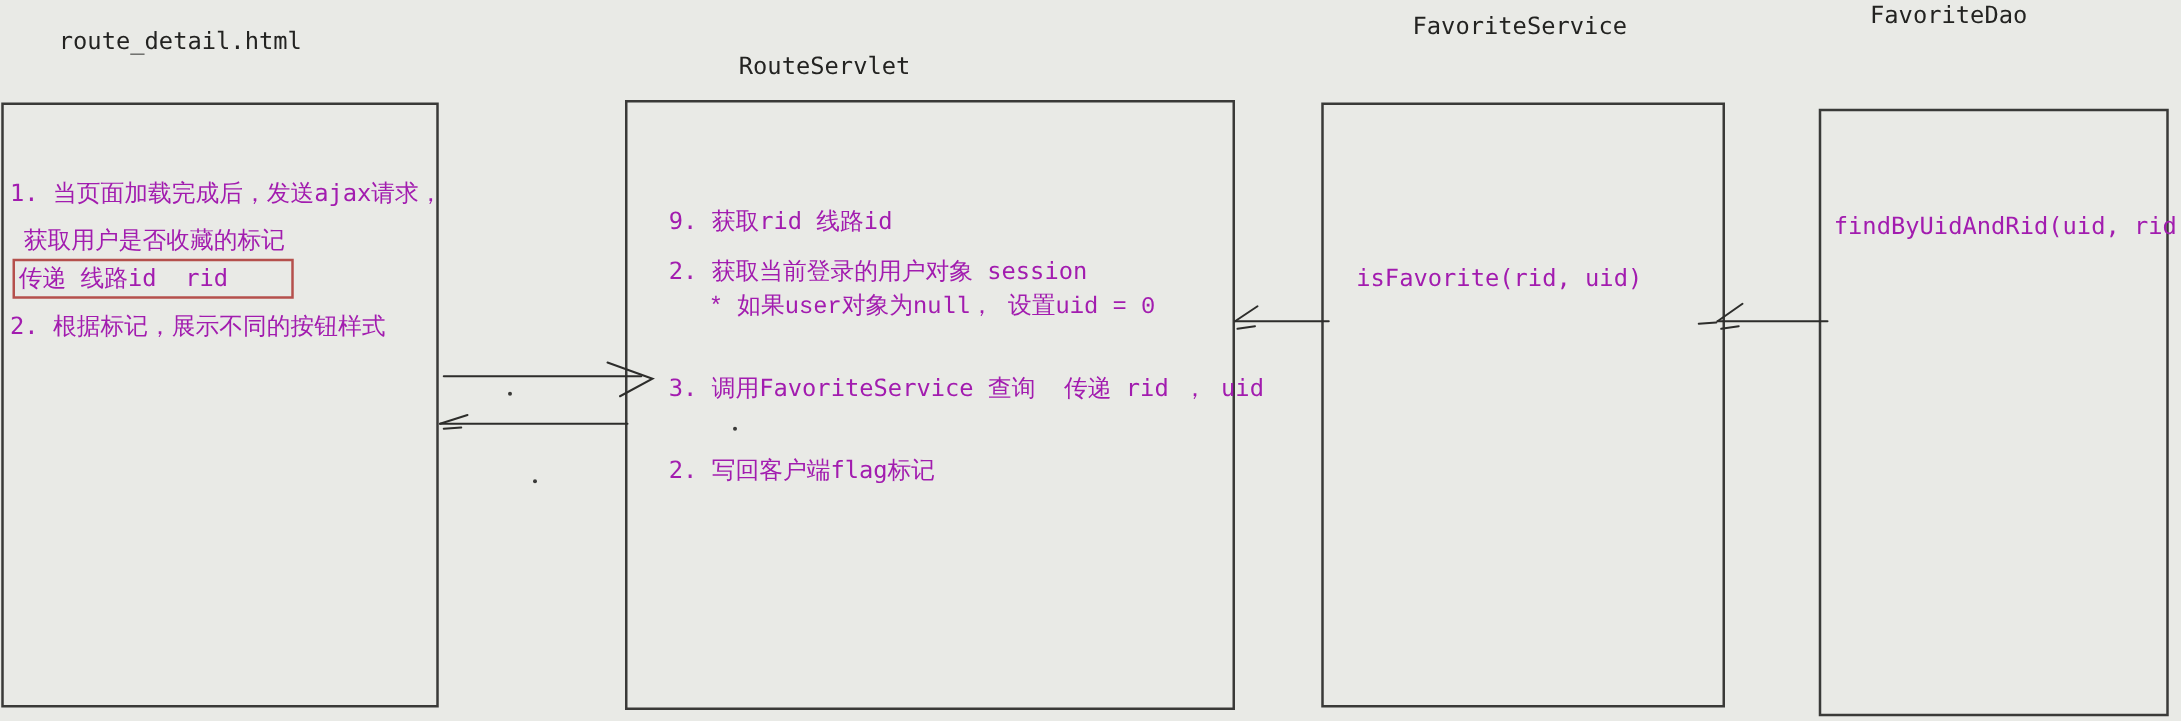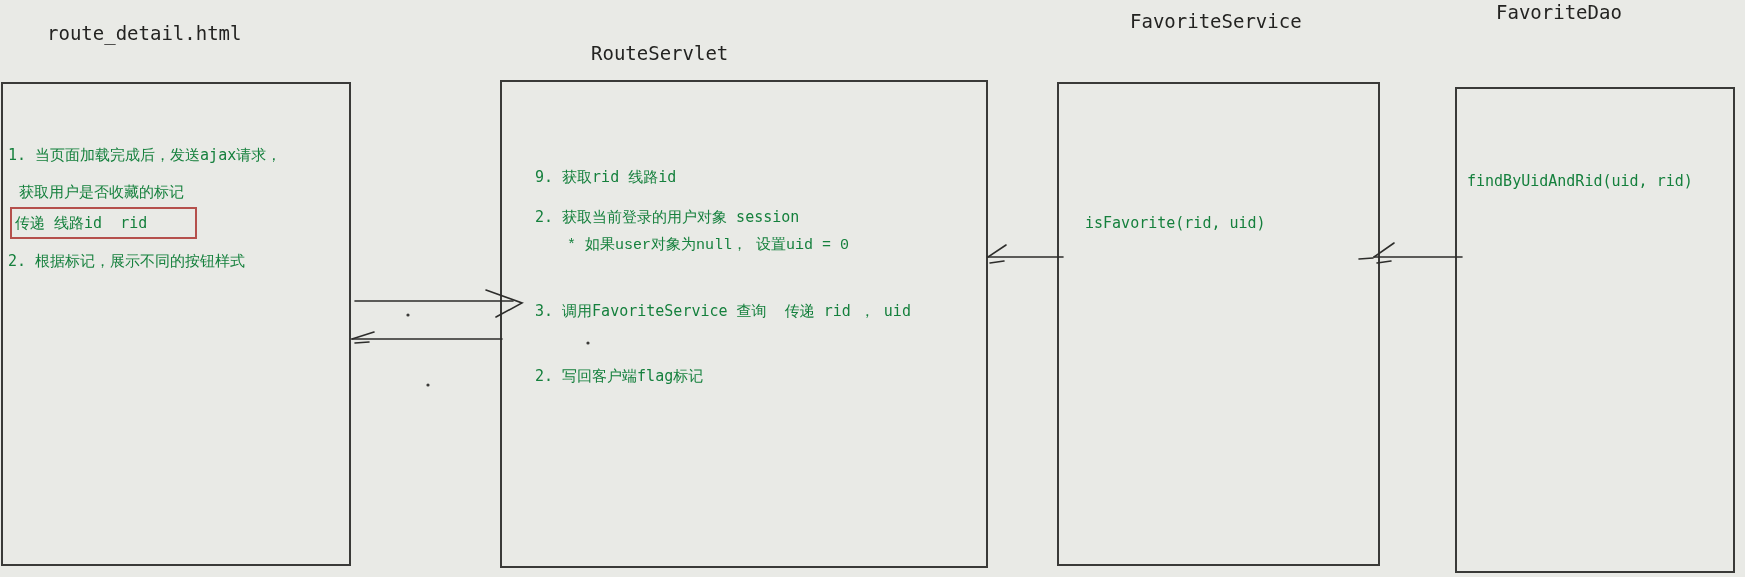--- a/index.html
+++ b/index.html
@@ -19,24 +19,24 @@
   }
   .title{
     position:absolute;
     font-size:19px;
     line-height:21px;
     white-space:pre;
     color:#232321;
   }
   .txt{
     position:absolute;
-    font-size:15px;
+    font-size:19px;
     line-height:21px;
     white-space:pre;
-    color:#15803d;
+    color:#a21caf;
   }
   .hl{
     position:absolute;
     border:2px solid #b5504c;
     box-sizing:border-box;
     display:flex;
     align-items:center;
     padding-left:3px;
   }
   .overlay{
@@ -62,21 +62,21 @@
   <div class="title" style="left:1130px;top:11px;">FavoriteService</div>
   <div class="title" style="left:1496px;top:2px;">FavoriteDao</div>
 
   <div class="actor-box" style="left:1px;top:82px;width:350px;height:484px;"></div>
   <div class="actor-box" style="left:500px;top:80px;width:488px;height:488px;"></div>
   <div class="actor-box" style="left:1057px;top:82px;width:323px;height:484px;"></div>
   <div class="actor-box" style="left:1455px;top:87px;width:280px;height:486px;"></div>
 
   <div class="txt" style="left:8px;top:145px;">1. 当页面加载完成后，发送ajax请求，</div>
   <div class="txt" style="left:2px;top:182px;padding-left:17px;">获取用户是否收藏的标记</div>
-  <div class="hl" style="left:10px;top:207px;width:187px;height:32px;">
+  <div class="hl" style="left:10px;top:207px;width:225px;height:32px;">
     <span class="txt" style="position:static;">传递 线路id  rid</span>
   </div>
   <div class="txt" style="left:8px;top:251px;">2. 根据标记，展示不同的按钮样式</div>
 
   <div class="txt" style="left:535px;top:167px;">9. 获取rid 线路id</div>
   <div class="txt" style="left:535px;top:207px;">2. 获取当前登录的用户对象 session</div>
   <div class="txt" style="left:567px;top:235px;font-family:Liberation Mono, monospace;">* 如果user对象为null， 设置uid = 0</div>
   <div class="txt" style="left:535px;top:301px;">3. 调用FavoriteService 查询  传递 rid ， uid</div>
   <div class="txt" style="left:535px;top:366px;">2. 写回客户端flag标记</div>
 

